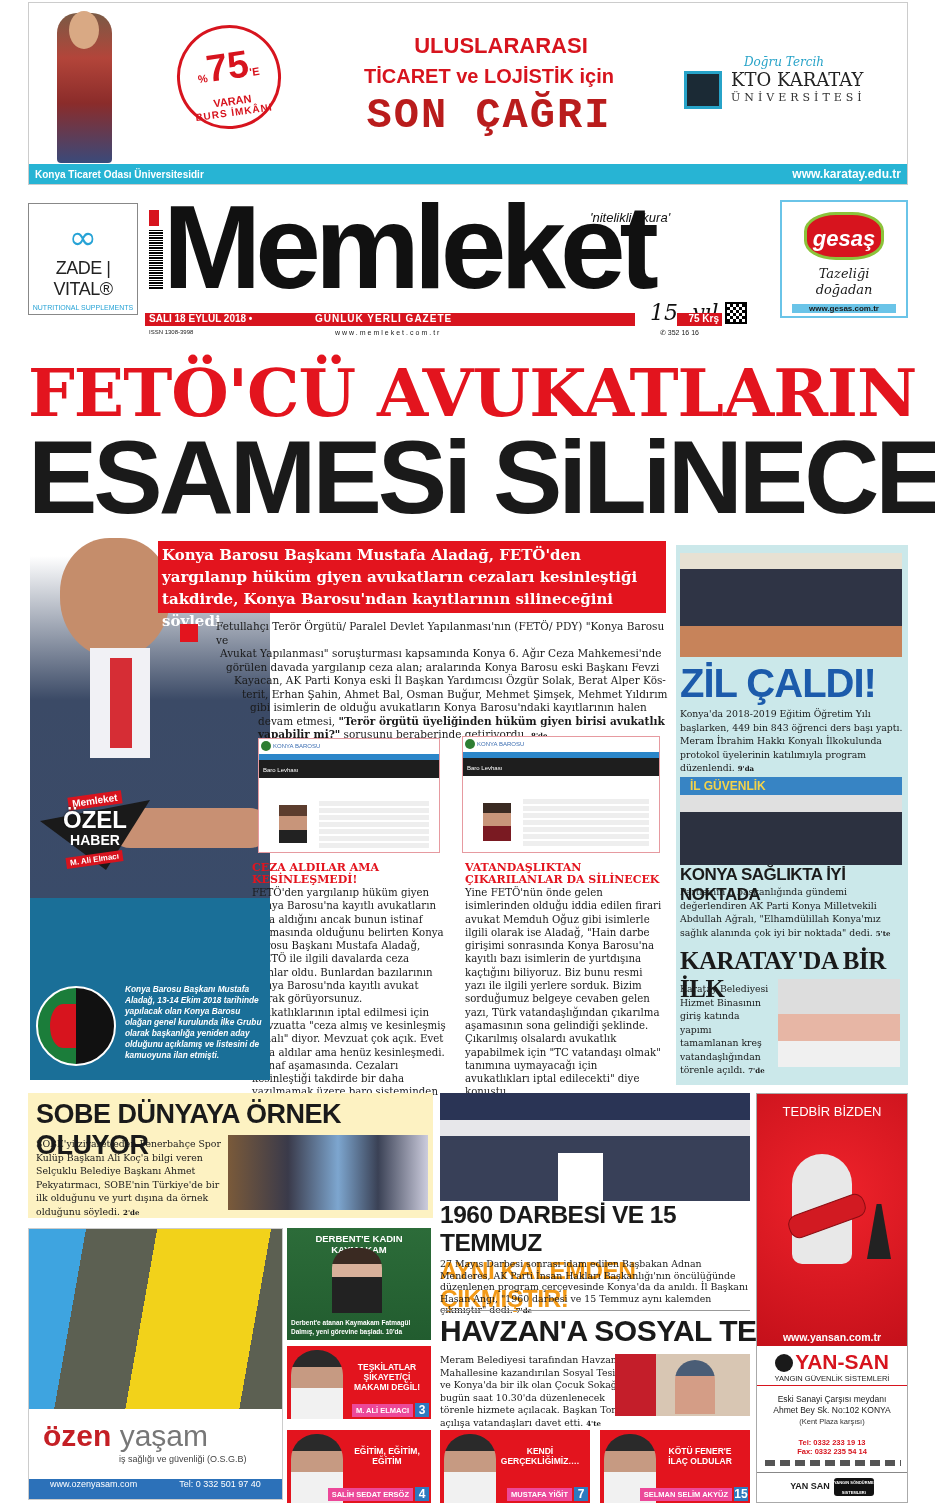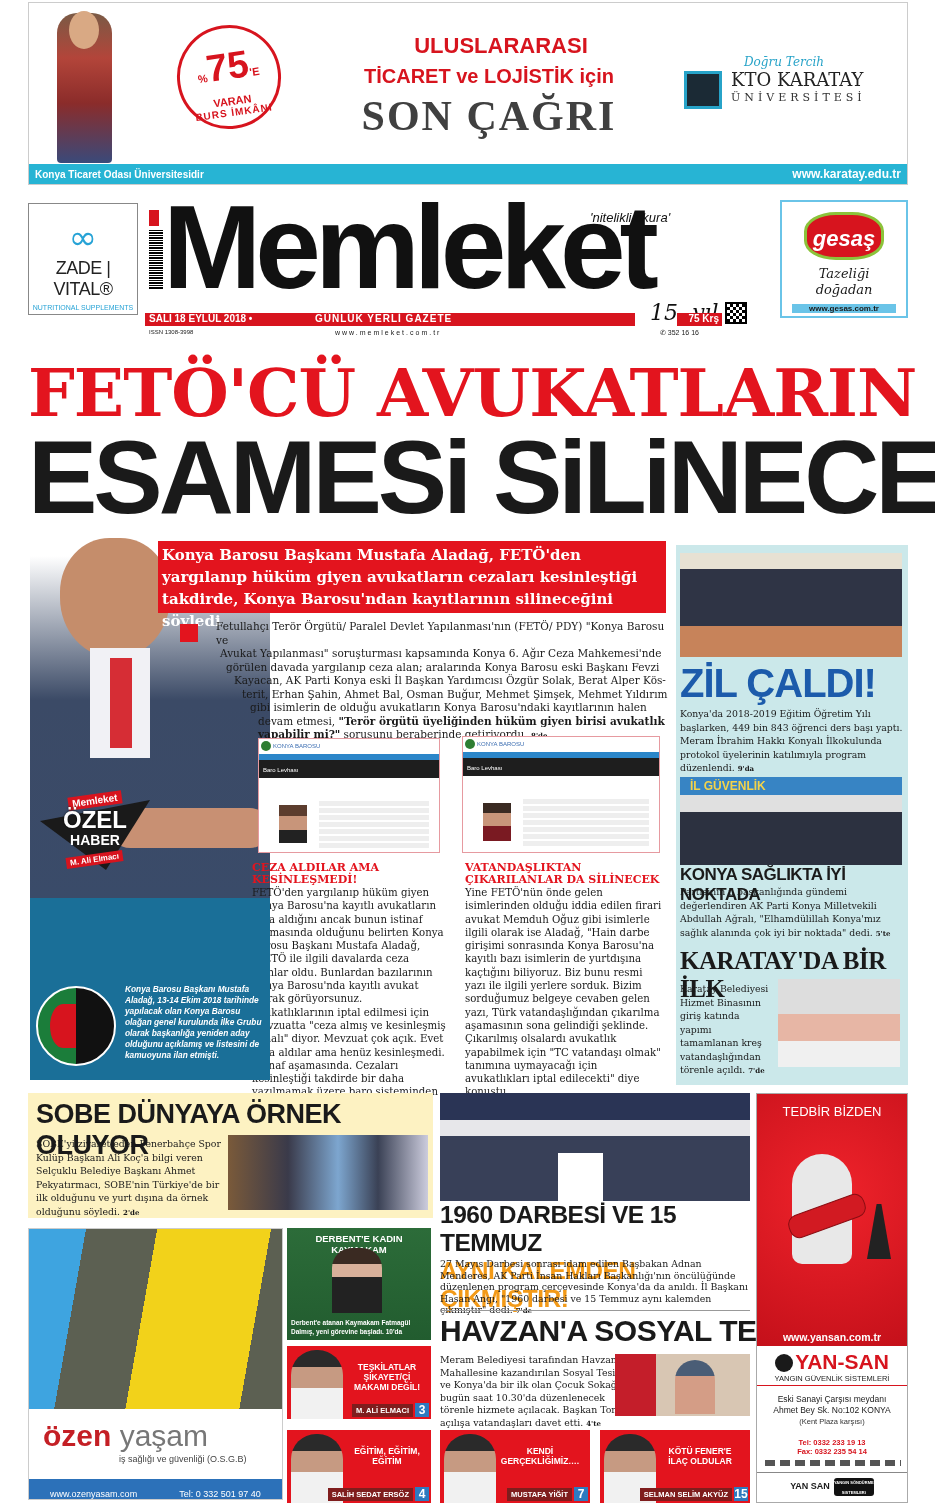--- a/index.html
+++ b/index.html
@@ -12,21 +12,21 @@
 #top-ad .bar .url{font-size:12px}
 .stamp{position:absolute;left:148px;top:22px;width:104px;height:104px;border:3px solid #d7141e;border-radius:50%;color:#d7141e;text-align:center;font-family:"Liberation Sans",sans-serif;font-weight:bold;transform:rotate(-8deg)}
 .stamp .big{font-size:38px;line-height:40px;margin-top:18px}
 .stamp .s1{font-size:11px}
 .stamp .s2{font-size:10px;letter-spacing:1px}
 .person{position:absolute;left:28px;top:10px;width:55px;height:150px;background:linear-gradient(#7a5a45,#b3453a 30%,#8b2c2a 60%,#3a4a7a);border-radius:20px 20px 4px 4px}
 .person .head{position:absolute;left:12px;top:-2px;width:30px;height:38px;background:#d9a984;border-radius:50%}
 .ad-mid{position:absolute;left:310px;top:30px;width:300px;text-align:center;color:#d7141e;font-family:"Liberation Sans",sans-serif;font-weight:bold}
 .ad-mid .l1{font-size:22px}
 .ad-mid .l2{font-size:20px;margin-top:6px}
-.ad-mid .l3{font-size:42px;color:#404040;margin-top:4px;font-family:Liberation Serif, serif;letter-spacing:2px}
+.ad-mid .l3{font-size:42px;color:#b91c1c;margin-top:4px;font-family:Liberation Mono, monospace;letter-spacing:2px}
 .kto{position:absolute;left:655px;top:52px;width:215px}
 .kto .logo{position:absolute;left:0;top:16px;width:38px;height:38px;background:#1b2a35;border:3px solid #27a3c8}
 .kto .tag{position:absolute;left:60px;top:0;color:#27a3c8;font-style:italic;font-size:12px;font-family:"DejaVu Serif",serif}
 .kto .name{position:absolute;left:47px;top:14px;font-family:"DejaVu Serif",serif;font-size:18px;color:#222}
 .kto .sub{position:absolute;left:47px;top:36px;font-family:"DejaVu Serif",serif;font-size:11px;letter-spacing:4px;color:#333}
 
 
 #zade{left:28px;top:203px;width:110px;height:112px;border:1px solid #888;text-align:center;background:#fff}
 #zade .inf{font-size:34px;color:#27a3d6;margin-top:18px;line-height:30px;font-family:"DejaVu Sans",sans-serif}
 #zade .nm{font-size:18px;font-family:"Liberation Sans",sans-serif;color:#222;margin-top:6px;letter-spacing:-0.5px}
@@ -110,31 +110,31 @@
 #sobe .t{position:absolute;left:8px;top:6px;font-family:"Liberation Sans",sans-serif;font-weight:bold;font-size:27px;letter-spacing:-0.5px}
 #sobe .tx{position:absolute;left:8px;top:44px;width:190px;font-size:9.4px;line-height:13.5px;font-family:"DejaVu Serif",serif}
 #sobe .ph{position:absolute;left:200px;top:42px;width:200px;height:75px;background:linear-gradient(90deg,#7a5a3a,#3a3a4a 30%,#7da6cf 55%,#3a4155 75%,#ccd)}
 
 
 #ozen{left:28px;top:1228px;width:255px;height:272px;border:1px solid #ccc;background:#fff}
 #ozen .ph{position:absolute;left:0;top:0;width:100%;height:180px;background:linear-gradient(100deg,#3ea4e0 0 20%,#5c6052 20% 45%,#f2d21a 45% 85%,#5c6052 85%)}
 #ozen .lg{position:absolute;left:14px;top:190px;font-family:"Liberation Sans",sans-serif;font-weight:bold;font-size:30px;color:#c41f25}
 #ozen .lg span{color:#777;font-weight:normal}
 #ozen .s{position:absolute;left:90px;top:225px;font-family:"Liberation Sans",sans-serif;font-size:9px;color:#444}
-#ozen .b{position:absolute;left:0;bottom:0;width:100%;height:20px;background:#2c71b9;color:#fff;font-family:"Liberation Sans",sans-serif;font-size:9px;display:flex;justify-content:space-around;align-items:flex-end}
+#ozen .b{position:absolute;left:0;bottom:0;width:100%;height:20px;background:#2c71b9;color:#fff;font-family:"Liberation Sans",sans-serif;font-size:9px;display:flex;justify-content:space-around;align-items:flex-start}
 
 
 #derbent{left:287px;top:1228px;width:144px;height:112px;background:linear-gradient(#2c6c39,#225c2f);color:#fff;font-family:"Liberation Sans",sans-serif}
 #derbent .t{font-weight:bold;font-size:9.5px;text-align:center;margin-top:5px}
 #derbent .pp{position:absolute;left:45px;top:20px;width:50px;height:65px;background:linear-gradient(#3a2a22 0 25%,#d8b09a 25% 45%,#222 45%);border-radius:20px 20px 0 0}
 #derbent .c{position:absolute;left:4px;bottom:4px;font-size:6.5px;font-weight:bold;line-height:9px}
 .colbox{position:absolute;width:144px;height:73px;background:#e3141e;color:#fff;font-family:"Liberation Sans",sans-serif;font-weight:bold}
 .colbox .pp{position:absolute;left:4px;top:4px;width:52px;height:69px;background:linear-gradient(#2a2a2a 0 25%,#c69a82 25% 55%,#f1f1f1 55%);border-radius:25px 25px 0 0}
 .colbox .ttl{position:absolute;left:58px;top:16px;width:84px;text-align:center;font-size:8.5px;line-height:10px}
-.colbox .nm{position:absolute;right:18px;bottom:2px;background:#7f1d1d;font-size:7.5px;padding:2px 4px}
+.colbox .nm{position:absolute;right:18px;bottom:2px;background:#ec4899;font-size:7.5px;padding:2px 4px}
 .colbox .n{position:absolute;right:2px;bottom:2px;width:14px;height:14px;background:#2d7ac0;font-size:12px;text-align:center;line-height:14px}
 .colbox.wide{width:150px}
 
 
 #darbe{left:440px;top:1093px;width:310px;height:108px;background:linear-gradient(#2a3455 0 25%,#e7e7ea 25% 40%,#384058 40%)}
 #darbe .pod{position:absolute;left:118px;top:60px;width:45px;height:48px;background:#fff}
 #darbeH{left:440px;top:1201px;width:315px;font-family:"Liberation Sans",sans-serif;font-weight:bold;font-size:24.5px;line-height:28px;letter-spacing:-0.5px}
 #darbeH .o{color:#f39a18}
 #darbeT{left:440px;top:1258px;width:310px;font-size:9.4px;line-height:11.5px;font-family:"DejaVu Serif",serif}
 .hr{left:440px;top:1310px;width:310px;height:1px;background:#999}

